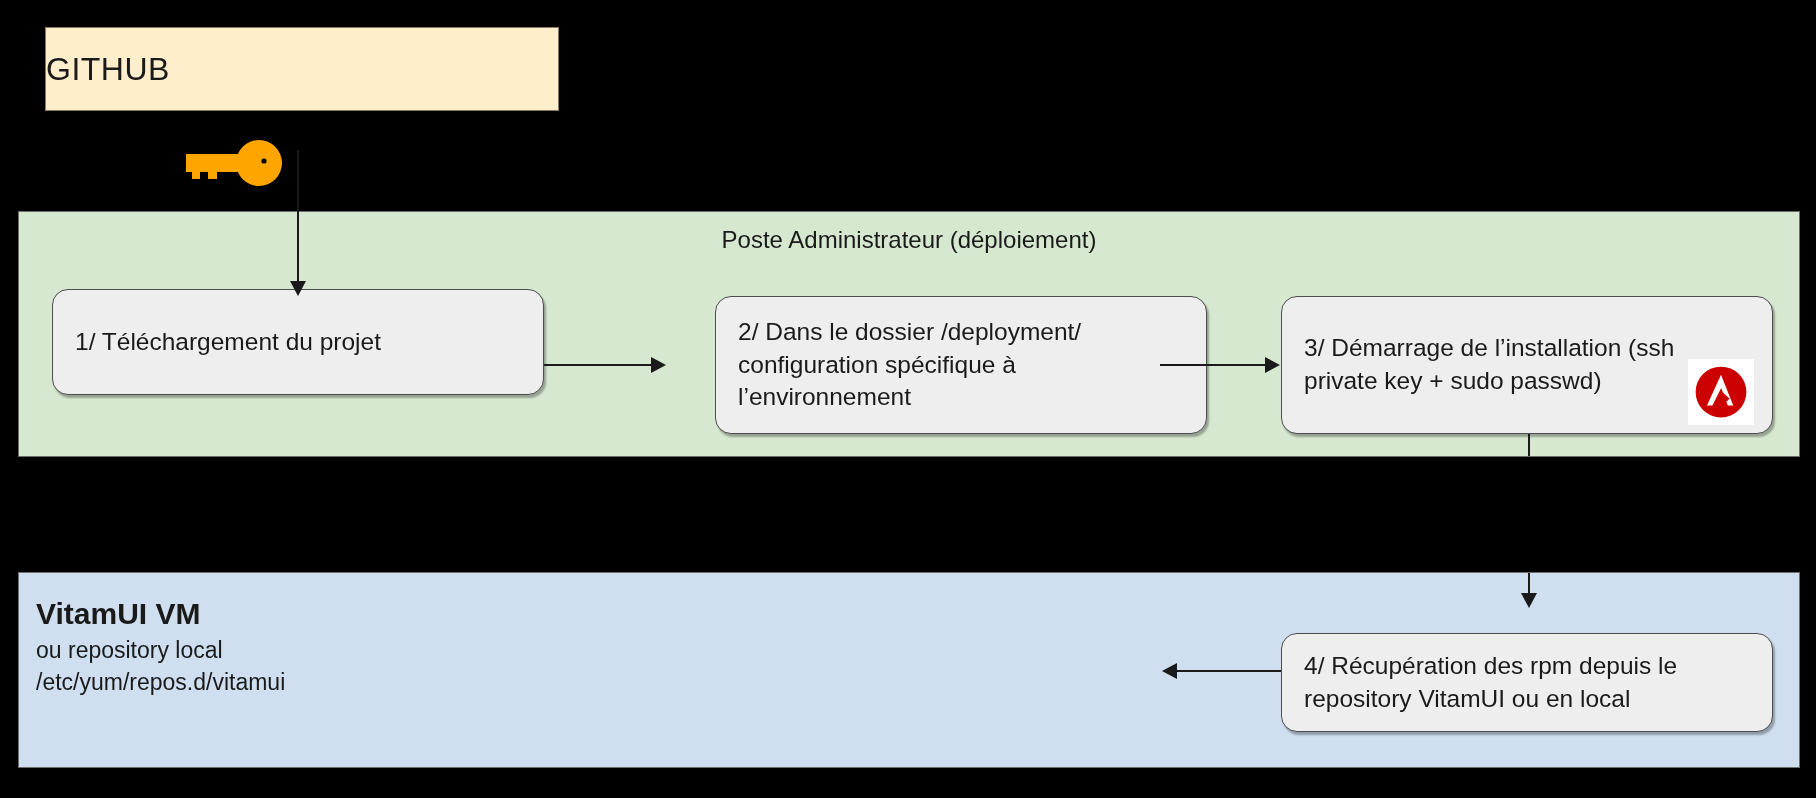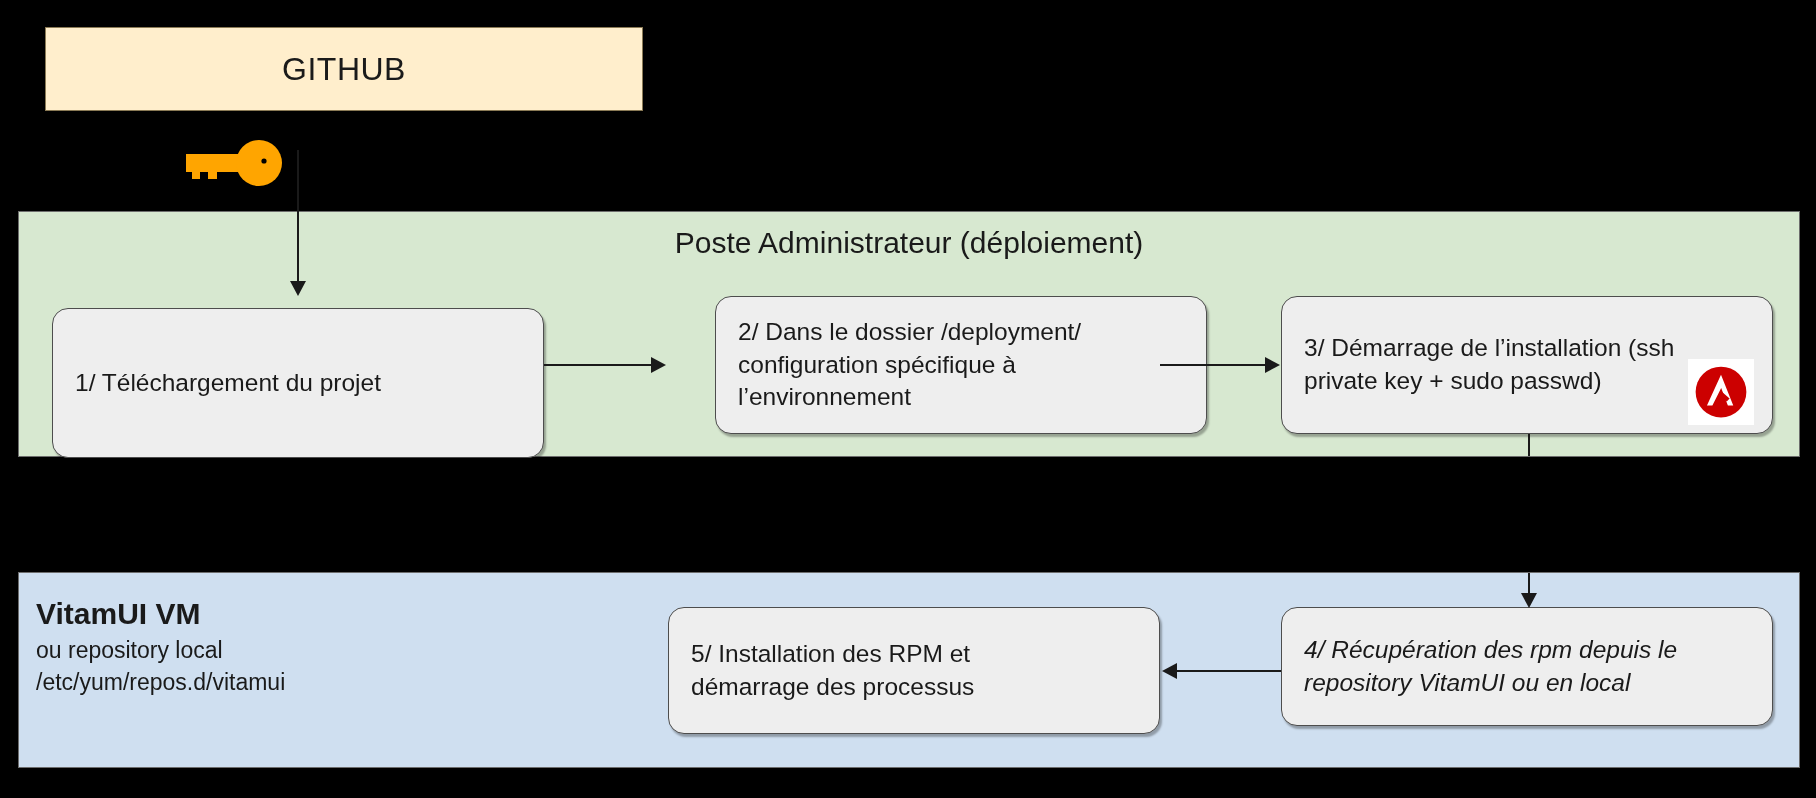--- a/index.html
+++ b/index.html
@@ -16,28 +16,27 @@
     height: 798px;
     background: #000000;
     overflow: hidden;
   }
 
   
   .github-box {
     position: absolute;
     left: 45px;
     top: 27px;
-    width: 598px;
+    width: 514px;
     height: 84px;
     background: #ffeecc;
     border: 1px solid #8a7a55;
     box-sizing: border-box;
     display: flex;
     align-items: center;
-    justify-content: center;
   }
   .github-box .label {
     font-size: 32px;
     color: #1a1a1a;
     letter-spacing: 0.5px;
   }
 
   
   .key-icon {
     position: absolute;
@@ -66,21 +65,21 @@
     width: 1782px;
     height: 196px;
     background: #cfdff0;
   }
   .panel-admin-title {
     position: absolute;
     left: 0;
     right: 0;
     top: 14px;
     text-align: center;
-    font-size: 30px;
+    font-size: 24px;
     color: #1a1a1a;
   }
   .panel-vm-heading {
     position: absolute;
     left: 17px;
     top: 25px;
     font-size: 30px;
     color: #1a1a1a;
     line-height: 1.08;
     font-weight: bold;
@@ -104,25 +103,25 @@
     box-shadow: 2px 3px 2px rgba(0,0,0,0.30);
     padding: 20px 22px;
     font-size: 24.5px;
     line-height: 1.33;
     color: #1a1a1a;
     display: flex;
     align-items: center;
   }
   .step .step-text { white-space: pre-line; }
 
-  #step1 { left: 52px;   top: 308px; width: 492px;  height: 150px; }
+  #step1 { left: 52px;   top: 289px; width: 492px;  height: 106px; }
   #step2 { left: 668px;  top: 296px; width: 492px;  height: 138px; margin-left: 47px; }
   #step3 { left: 1281px; top: 296px; width: 492px;  height: 138px; }
   #step5 { left: 668px;  top: 607px; width: 492px;  height: 127px; }
-  #step4 { left: 1281px; top: 607px; width: 492px;  height: 119px; font-style: italic; }
+  #step4 { left: 1281px; top: 633px; width: 492px;  height: 99px; }
 
   #step3 { padding-right: 62px; }
 
   
   .ansible-logo {
     position: absolute;
     right: 18px;
     bottom: 8px;
     width: 66px;
     height: 66px;
@@ -204,24 +203,20 @@
 private key + sudo passwd)</span>
     <span class="ansible-logo">
       <svg viewBox="0 0 64 64" width="58" height="58" aria-hidden="true">
         <circle cx="32" cy="32" r="28" fill="#CC0000"></circle>
         <path d="M32 13 L45.5 47 L39.6 47 L32.2 27.6 L22.5 47 L16.5 47 Z" fill="#ffffff"></path>
         <path d="M31.6 30.5 L41.5 39.2 L38.4 42.6 L29.6 34.8 Z" fill="#CC0000"></path>
       </svg>
     </span>
   </div>
 
-  <div class="step" id="step5">
-    <span class="step-text">5/  Installation des RPM et
-démarrage des processus</span>
-  </div>
 
   <div class="step" id="step4">
     <span class="step-text">4/  Récupération des rpm depuis le
 repository VitamUI ou en local</span>
   </div>
 
   <div class="conn conn-line-v" style="left:297px; top:150px; height:132px;"></div>
   <div class="arrow-head arrow-down" style="left:290px; top:281px;"></div>
 
   <div class="conn conn-line-h" style="left:544px; top:364px; width:108px;"></div>

